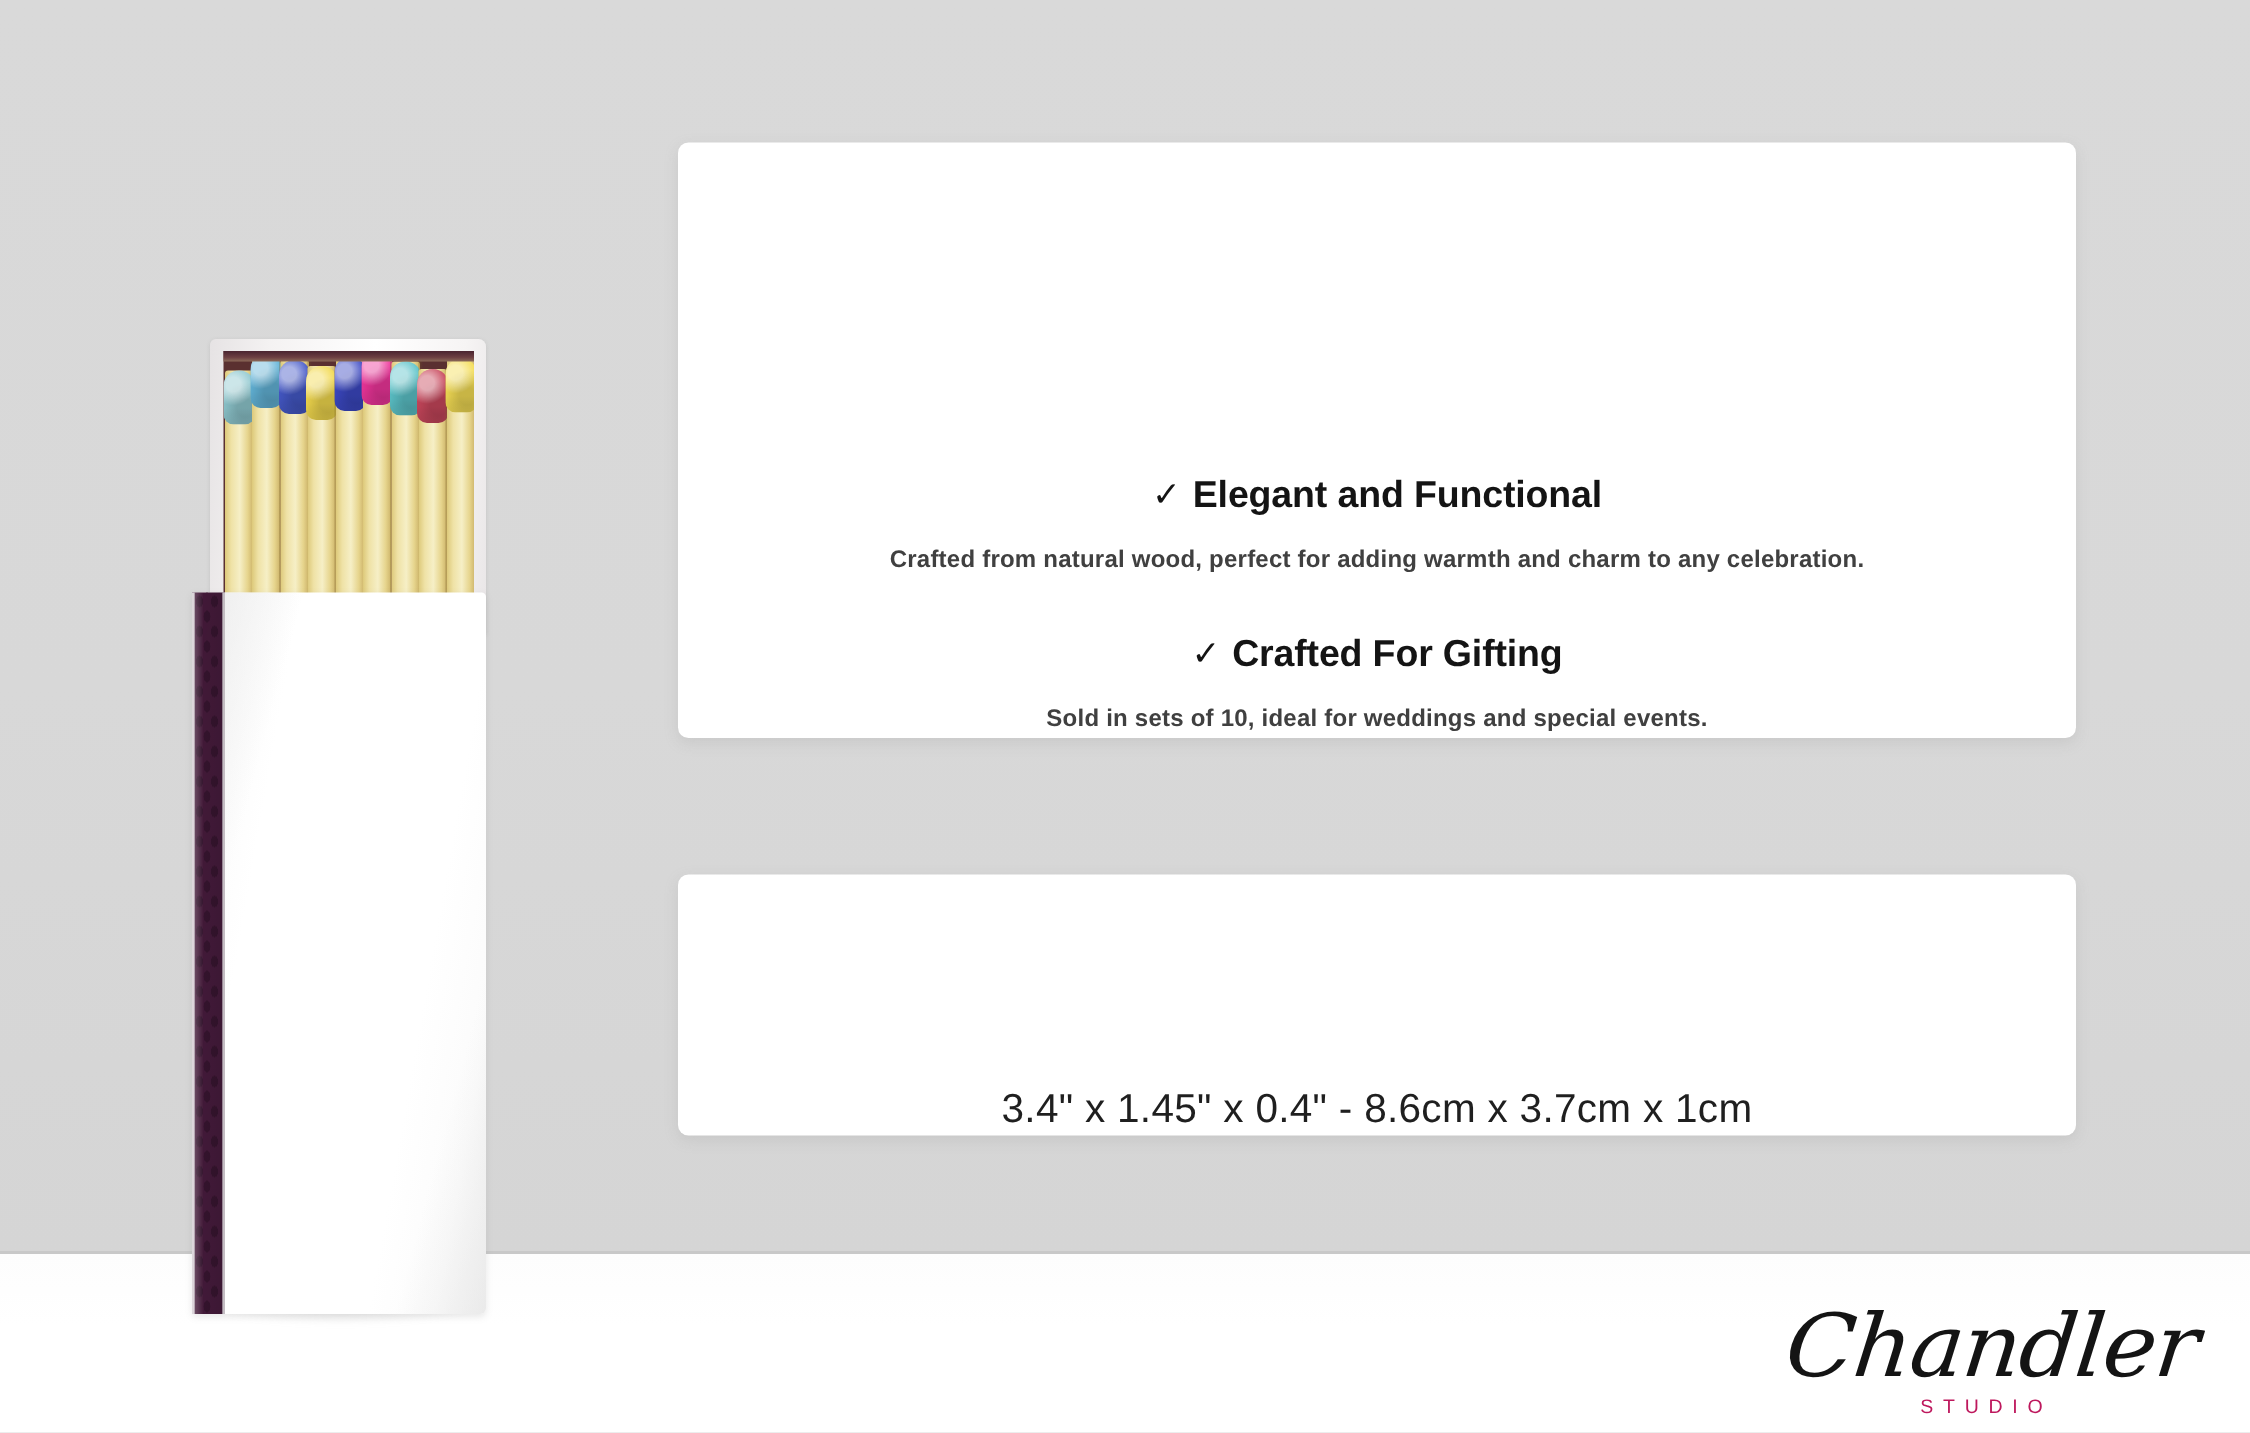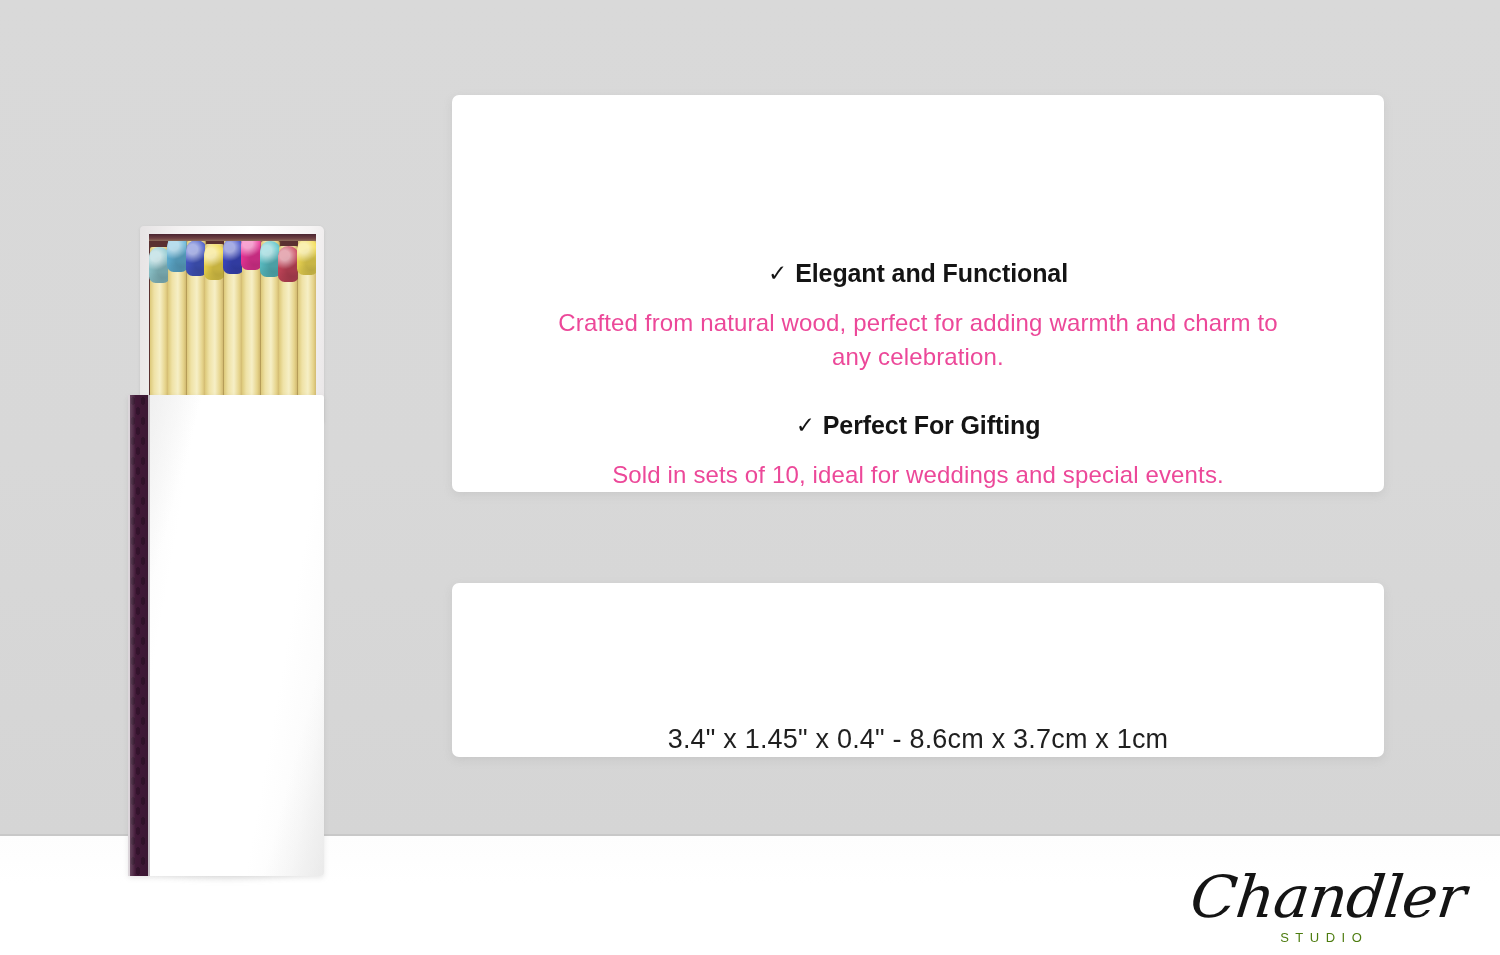--- a/index.html
+++ b/index.html
@@ -143,23 +143,23 @@
     white-space:nowrap;
   }
   .feature-title .tick {
     font-weight:normal;
     font-size:23px;
     margin-right:8px;
     display:inline-block;
     vertical-align:1px;
   }
   .feature-body {
-    font-size:24px;
-    font-weight:400;
-    color:#ec4899;
+    font-size:16px;
+    font-weight:700;
+    color:#404040;
     line-height:1.42;
     letter-spacing:.15px;
     max-width:760px;
     margin:18px auto 0;
   }
   #features-gap { height:36px; }
 
   .spec-line {
     font-size:27px;
     font-weight:300;
@@ -182,21 +182,21 @@
     color:#141414;
     line-height:1;
     letter-spacing:-1px;
     transform:scaleX(1.04) skewX(-6deg);
     transform-origin:center;
   }
   .brand-sub {
     margin-top:4px;
     font-size:13px;
     letter-spacing:6.5px;
-    color:#4d7c0f;
+    color:#be185d;
     text-indent:6.5px;
   }
 </style>
 </head>
 <body>
 
 <div id="stage">
 
   <div class="wall"></div>
   <div class="floor-edge"></div>
@@ -250,21 +250,21 @@
       <div class="feature-title">
         <span class="tick">✓</span><span>Elegant and Functional</span>
       </div>
       <div class="feature-body">Crafted from natural wood, perfect for adding warmth and charm to any celebration.</div>
     </div>
 
     <div id="features-gap"></div>
 
     <div class="feature-block">
       <div class="feature-title">
-        <span class="tick">✓</span><span>Perfect For Gifting</span>
+        <span class="tick">✓</span><span>Crafted For Gifting</span>
       </div>
       <div class="feature-body">Sold in sets of 10, ideal for weddings and special events.</div>
     </div>
   </div>
 
   <div class="card" id="card-specs">
     <div class="spec-line">3.4" x 1.45" x 0.4" - 8.6cm x 3.7cm x 1cm</div>
   </div>
 
   <div id="brand">

